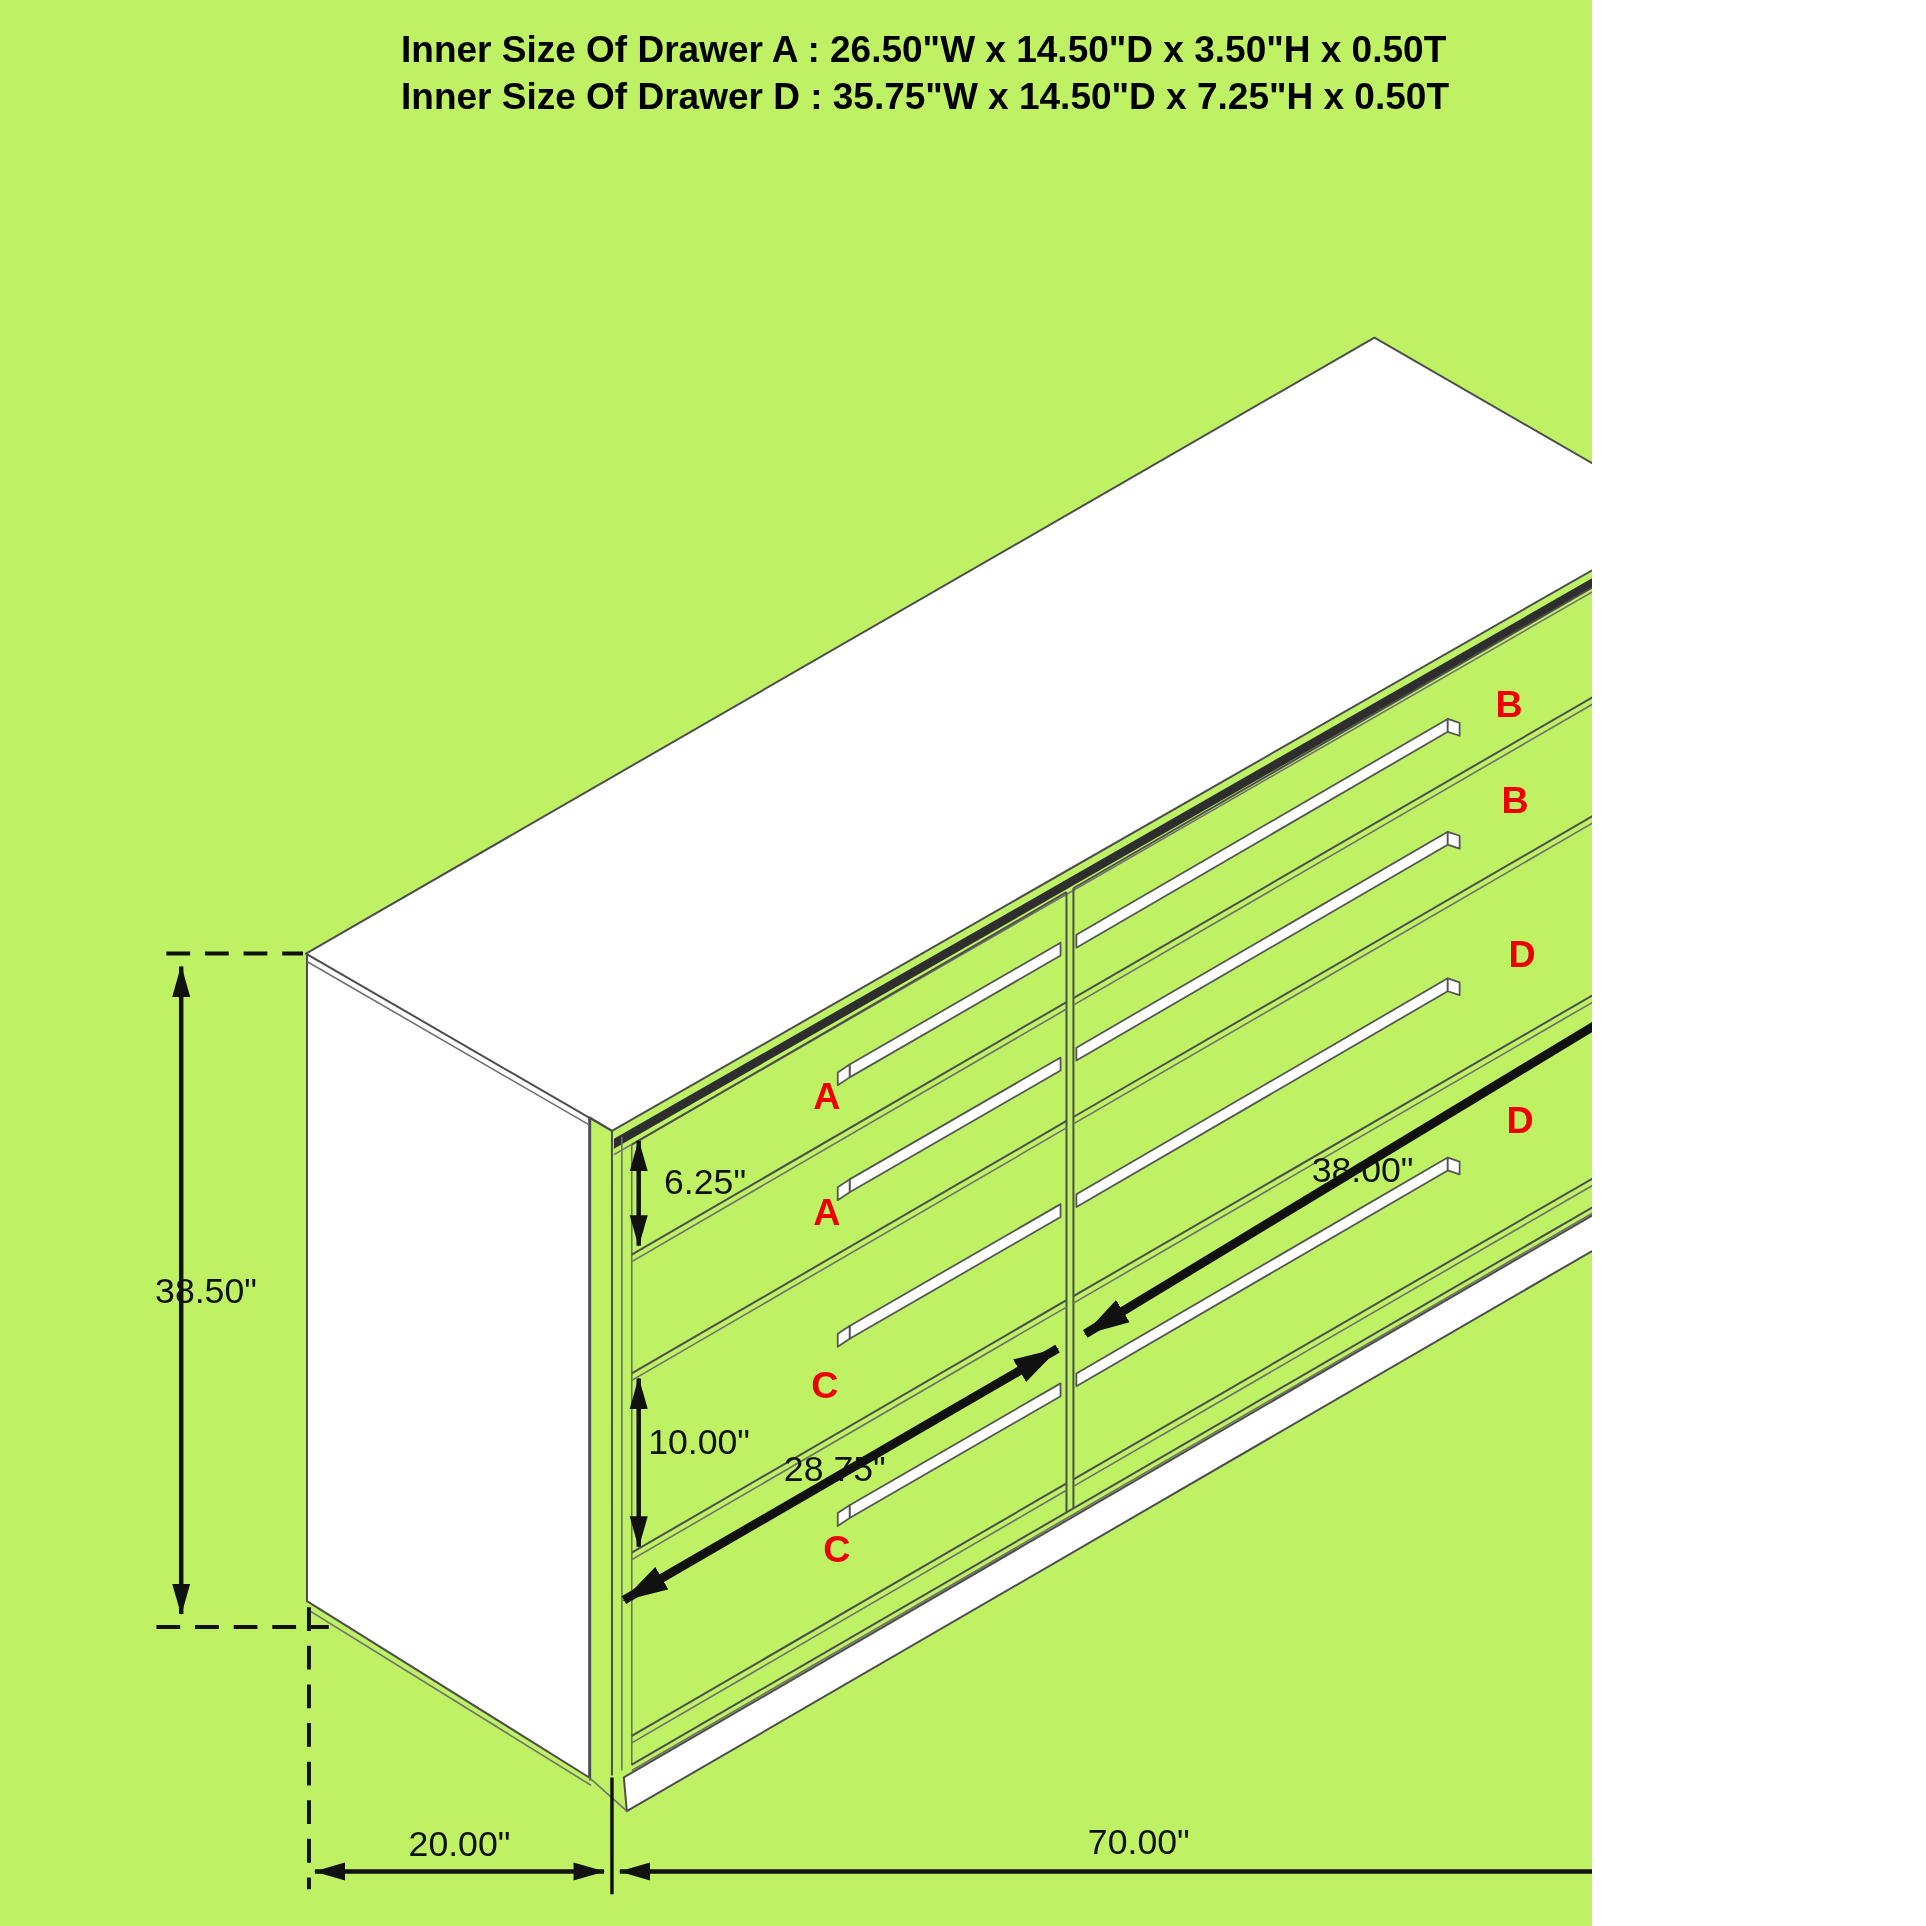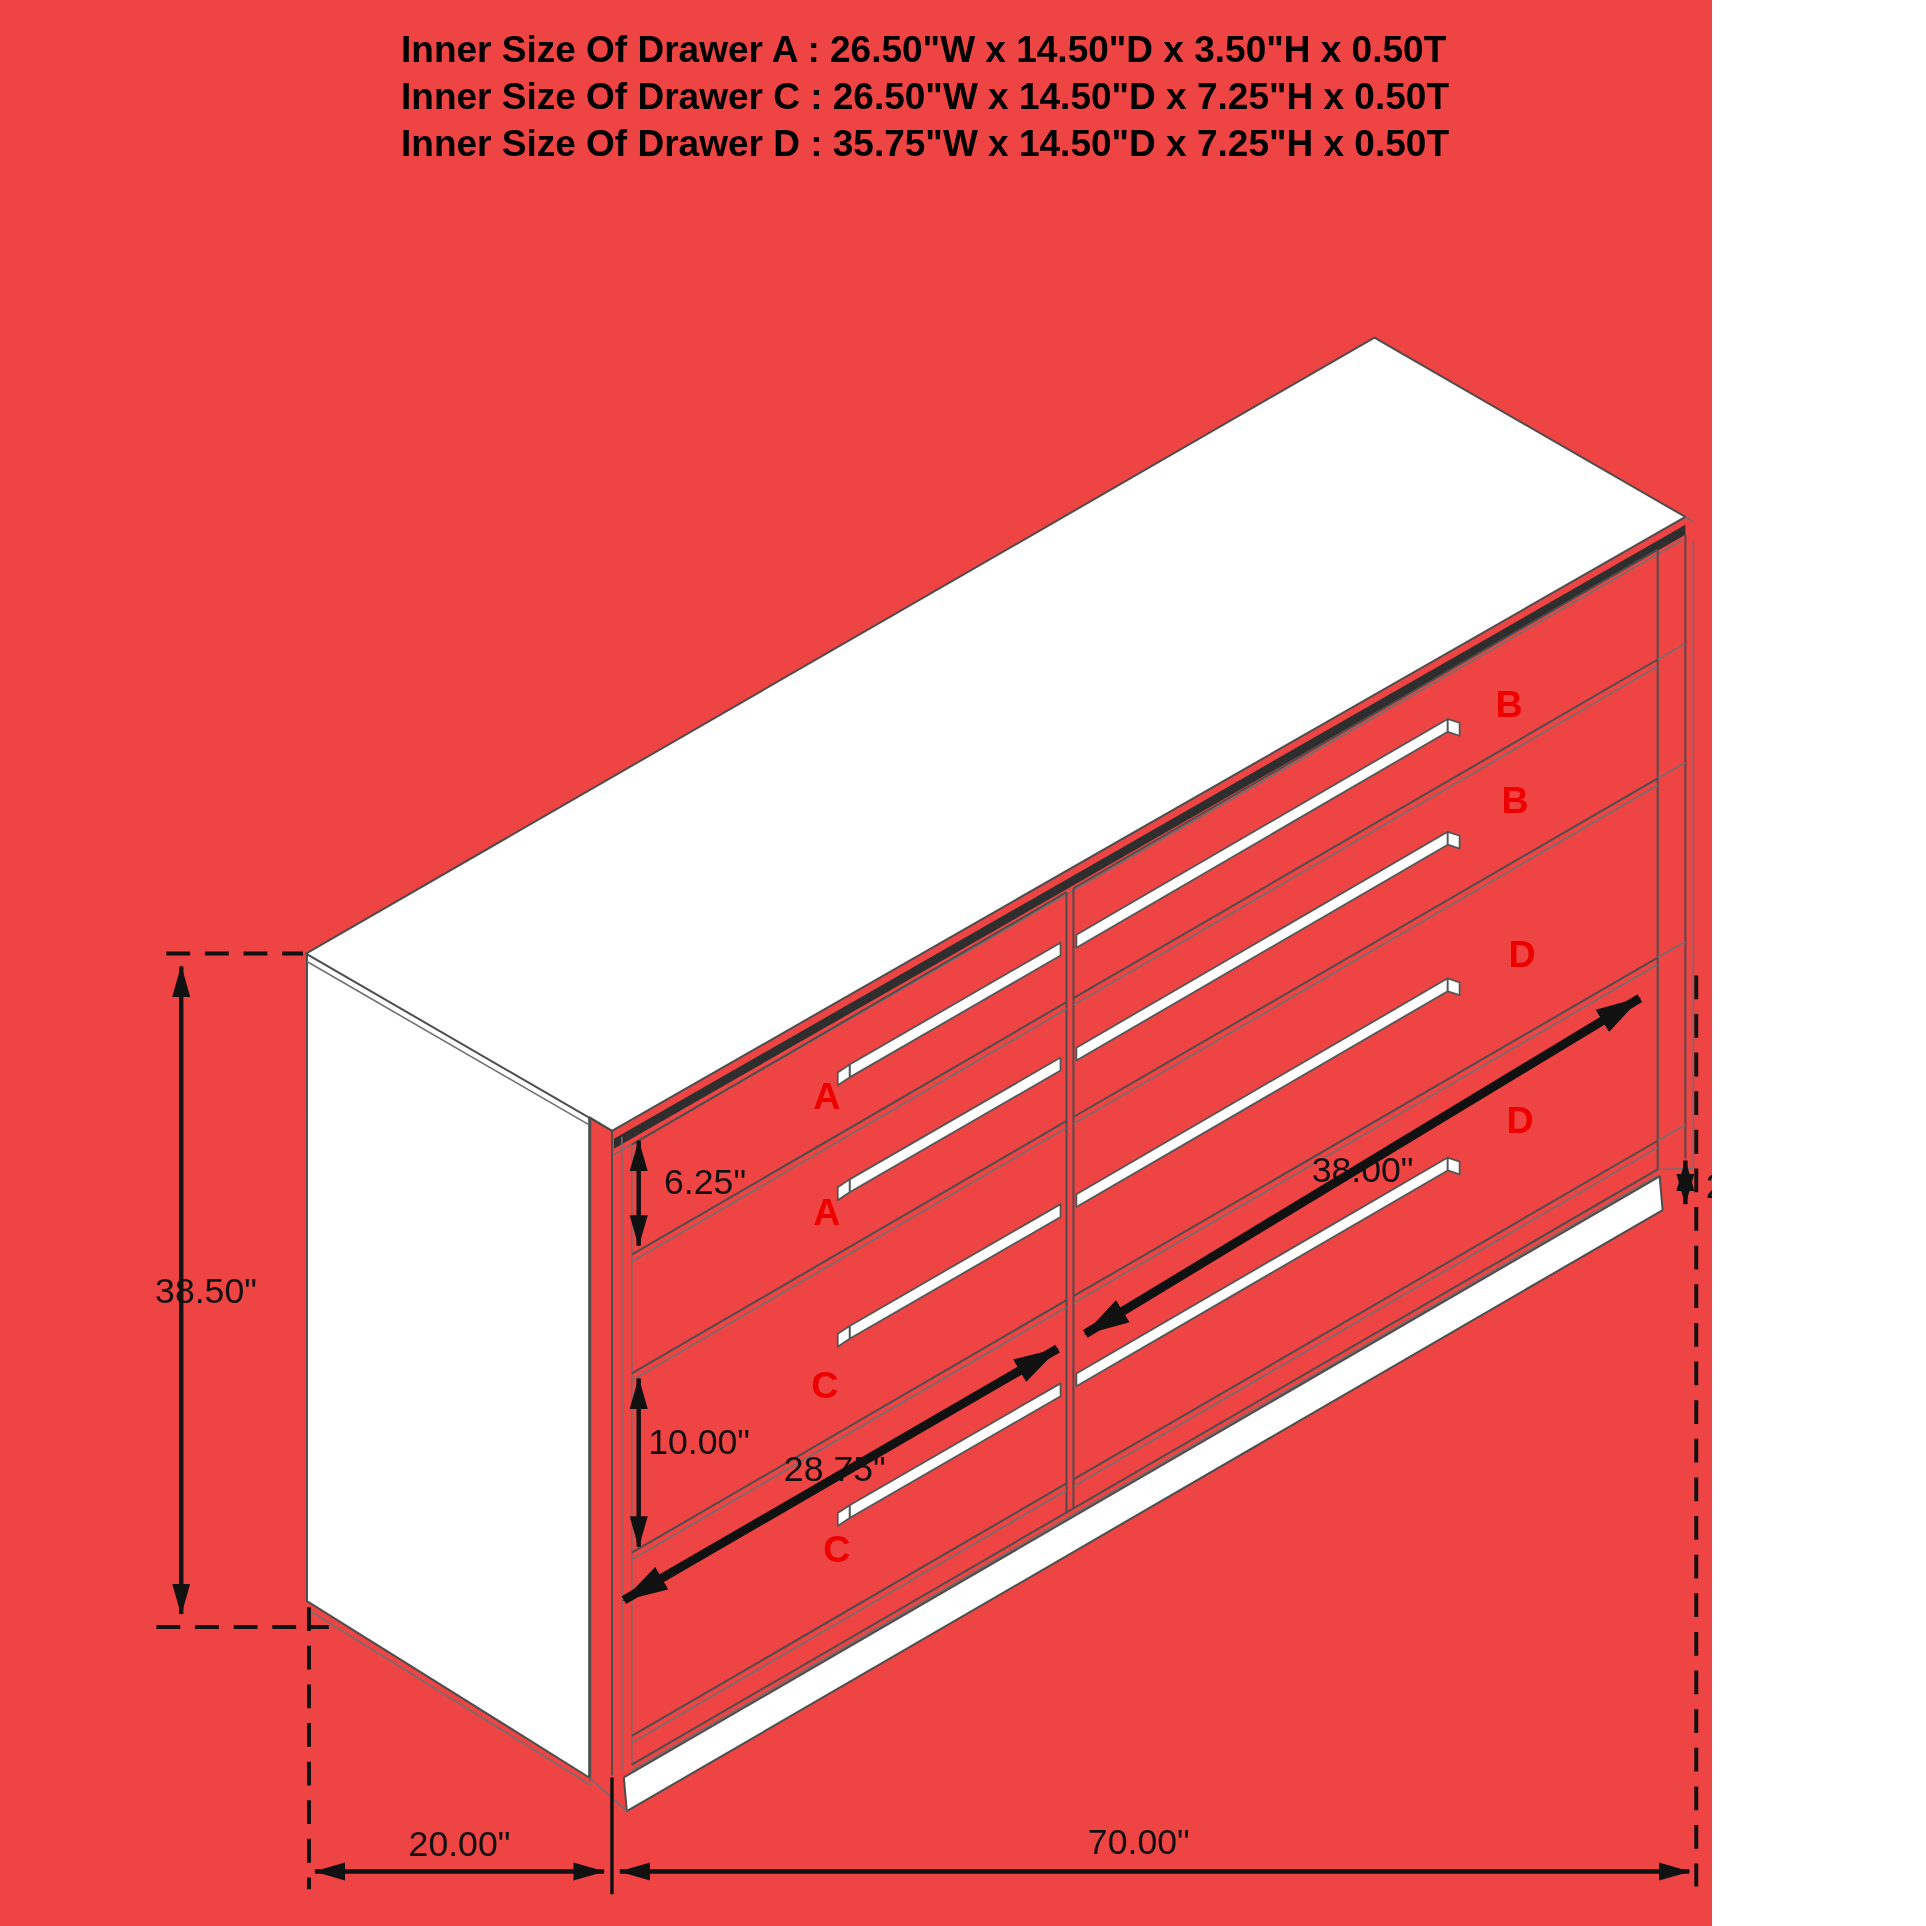--- a/index.html
+++ b/index.html
@@ -1,16 +1,16 @@
 <!DOCTYPE html>
 <html><head>
 <meta charset="utf-8">
 <style>
   html,body{margin:0;padding:0;background:#ffffff;}
-  #stage{position:relative;width:1712px;height:1927px;background:#ef4444;overflow:hidden;
+  #stage{position:relative;width:1592px;height:1927px;background:#bef264;overflow:hidden;
          font-family:"Liberation Sans", sans-serif;}
   #spec-block{position:absolute;left:401px;top:26px;}
   .spec-line{font-size:37px;line-height:47px;font-weight:bold;color:#000;white-space:pre;}
   #drawing{position:absolute;left:0;top:0;}
   .edge{stroke:#4d4d4d;stroke-width:2;fill:none;stroke-linejoin:round;}
   .edge-light{stroke:#6f6f6f;stroke-width:1.6;fill:none;}
   .face{fill:#ffffff;stroke:#4d4d4d;stroke-width:2;stroke-linejoin:round;}
   .band{fill:#2e2e2e;stroke:none;}
   .handle{fill:#ffffff;stroke:#555555;stroke-width:1.8;stroke-linejoin:round;}
   .dim-line{stroke:#111111;stroke-width:4.5;fill:none;}
@@ -20,21 +20,20 @@
   .dim-text{font-family:"Liberation Sans", sans-serif;font-size:36px;fill:#111111;}
   .red-label{font-family:"Liberation Sans", sans-serif;font-size:38px;font-weight:bold;fill:#ee0000;}
 </style>
 </head>
 <body>
 
 <div id="stage">
 
   <div id="spec-block">
     <div class="spec-line">Inner Size Of Drawer A : 26.50"W x 14.50"D x 3.50"H x 0.50T</div>
-    <div class="spec-line">Inner Size Of Drawer C : 26.50"W x 14.50"D x 7.25"H x 0.50T</div>
     <div class="spec-line">Inner Size Of Drawer D : 35.75"W x 14.50"D x 7.25"H x 0.50T</div>
   </div>
 
   <svg id="drawing" width="1927" height="1927" viewBox="0 0 1946 1946">
     <defs>
       <marker id="mT" viewBox="0 0 14 8" refX="13.5" refY="4" markerWidth="32" markerHeight="19" orient="auto-start-reverse" markerUnits="userSpaceOnUse">
         <path d="M0,0 L14,4 L0,8 z" fill="#111111"></path>
       </marker>
       <marker id="mK" viewBox="0 0 14 8" refX="13.5" refY="4" markerWidth="46" markerHeight="27" orient="auto-start-reverse" markerUnits="userSpaceOnUse">
         <path d="M0,0 L14,4 L0,8 z" fill="#111111"></path>

